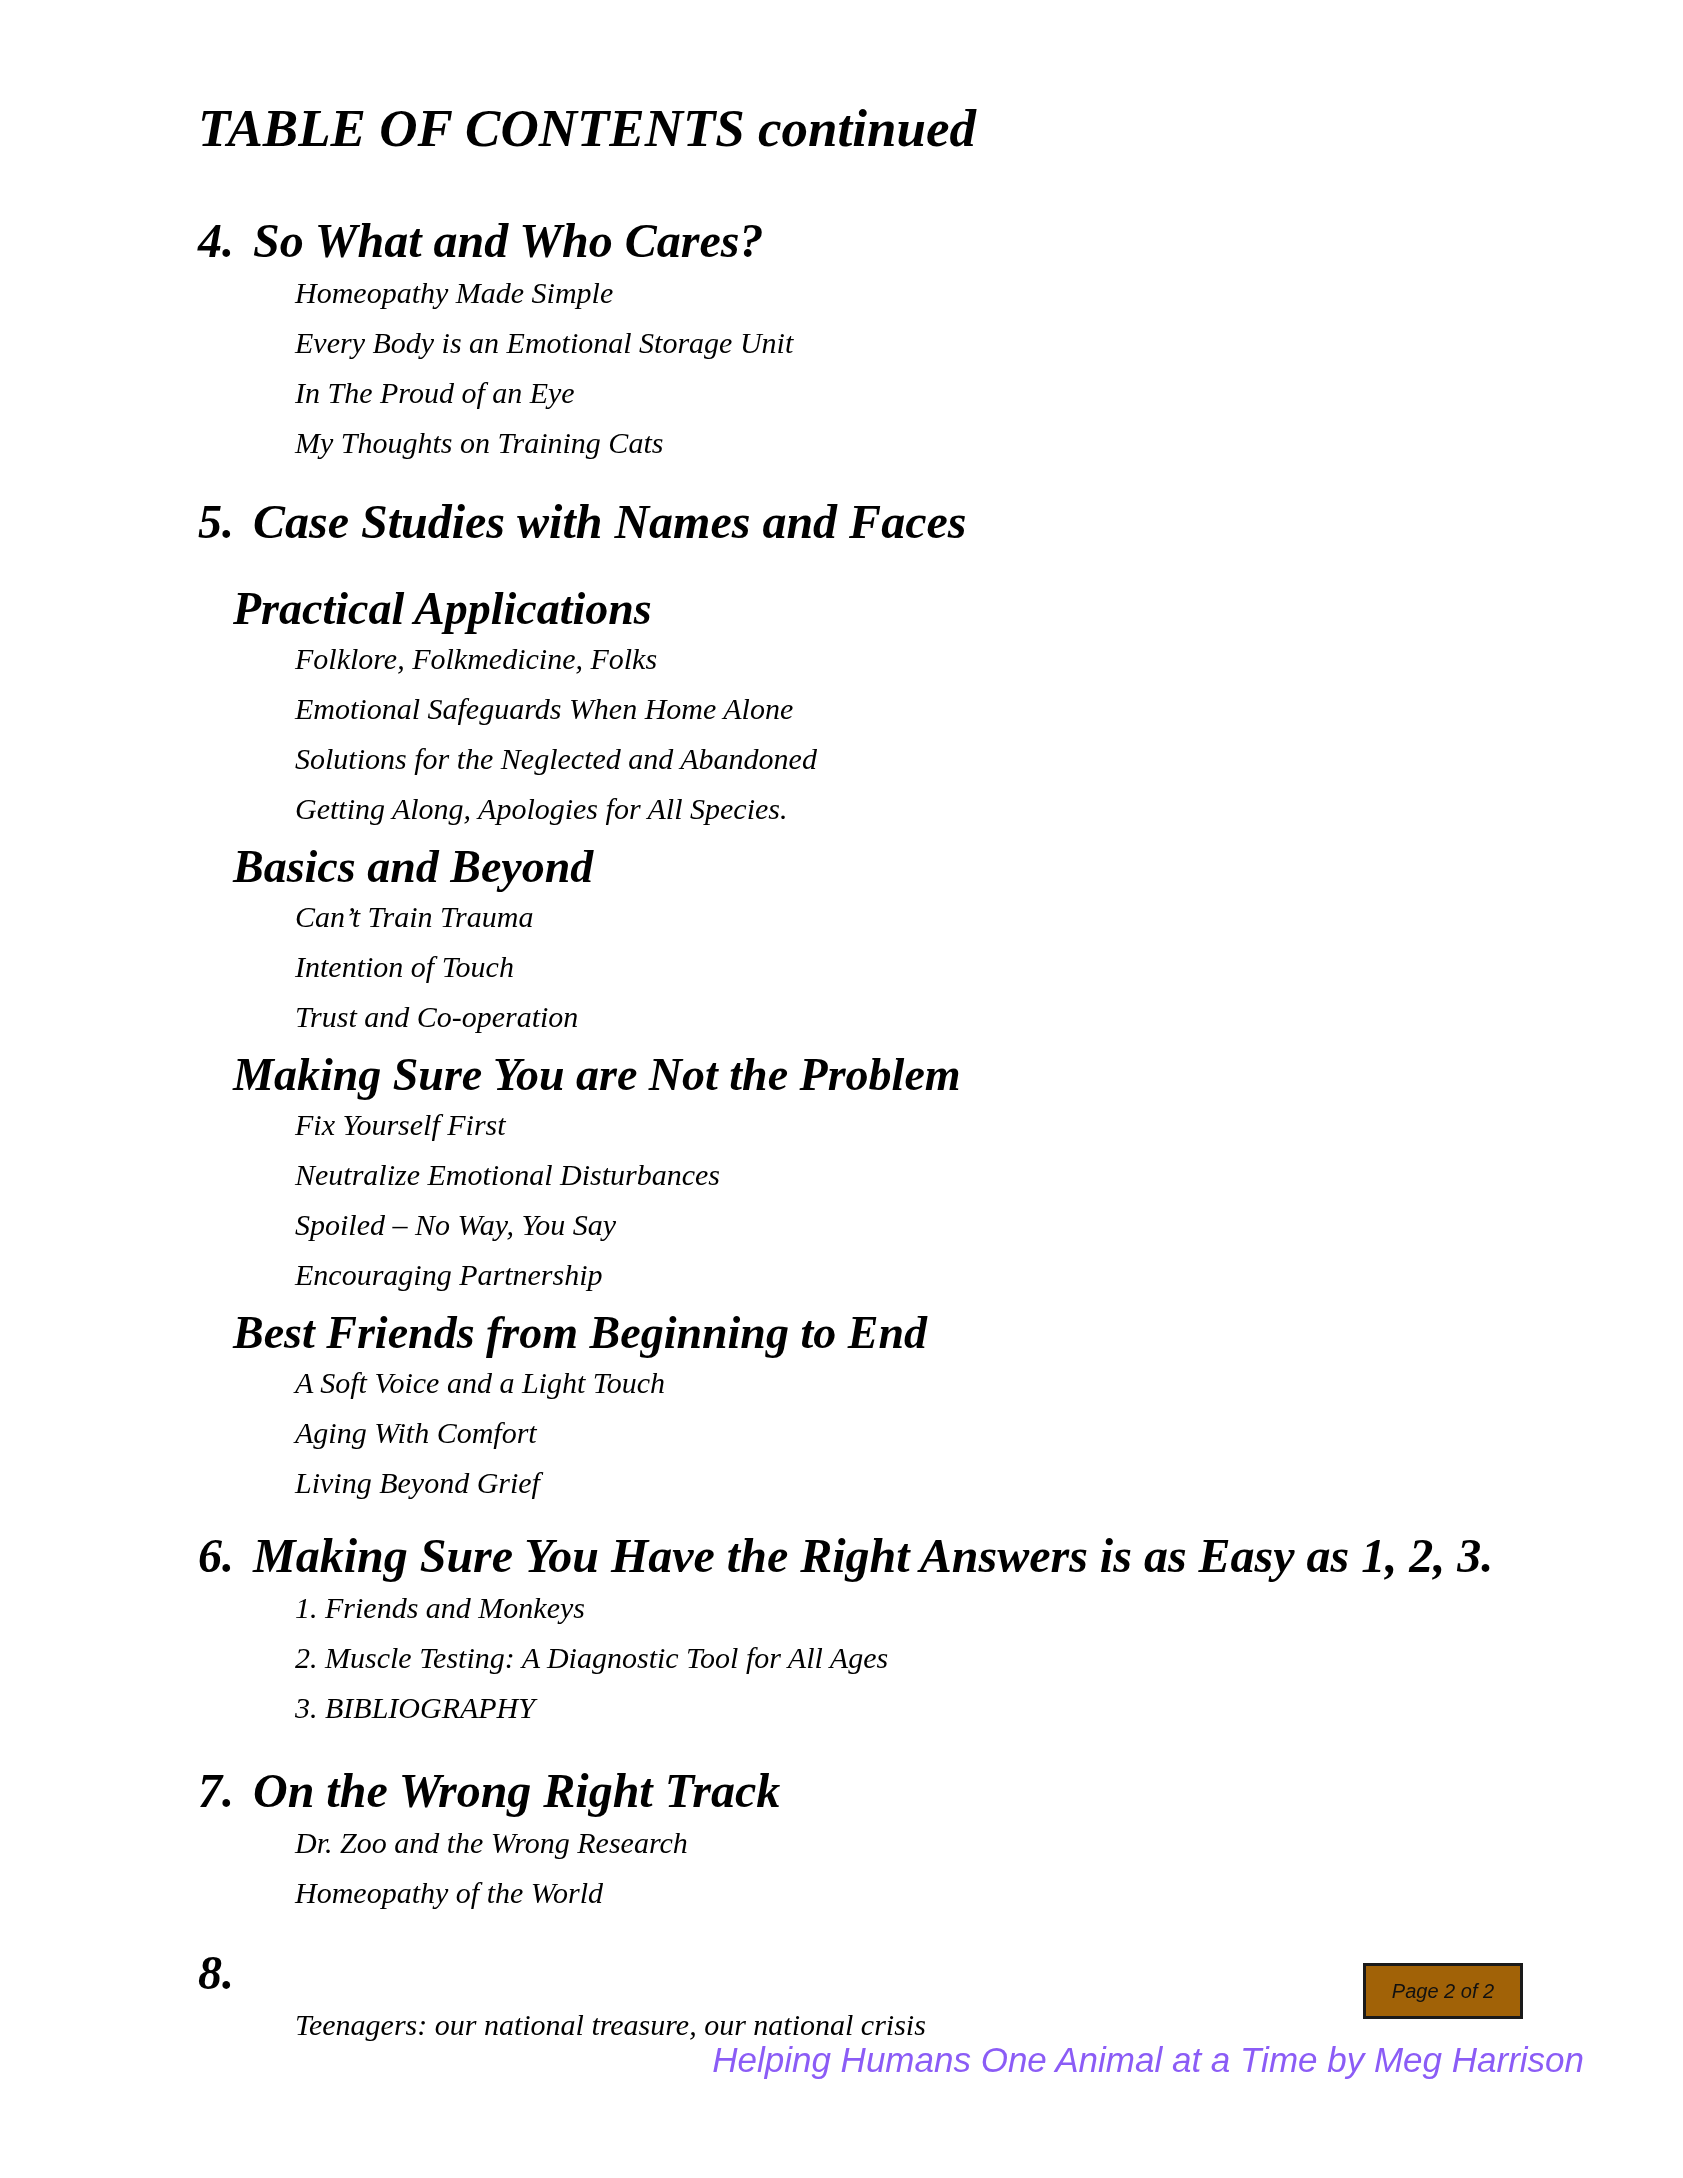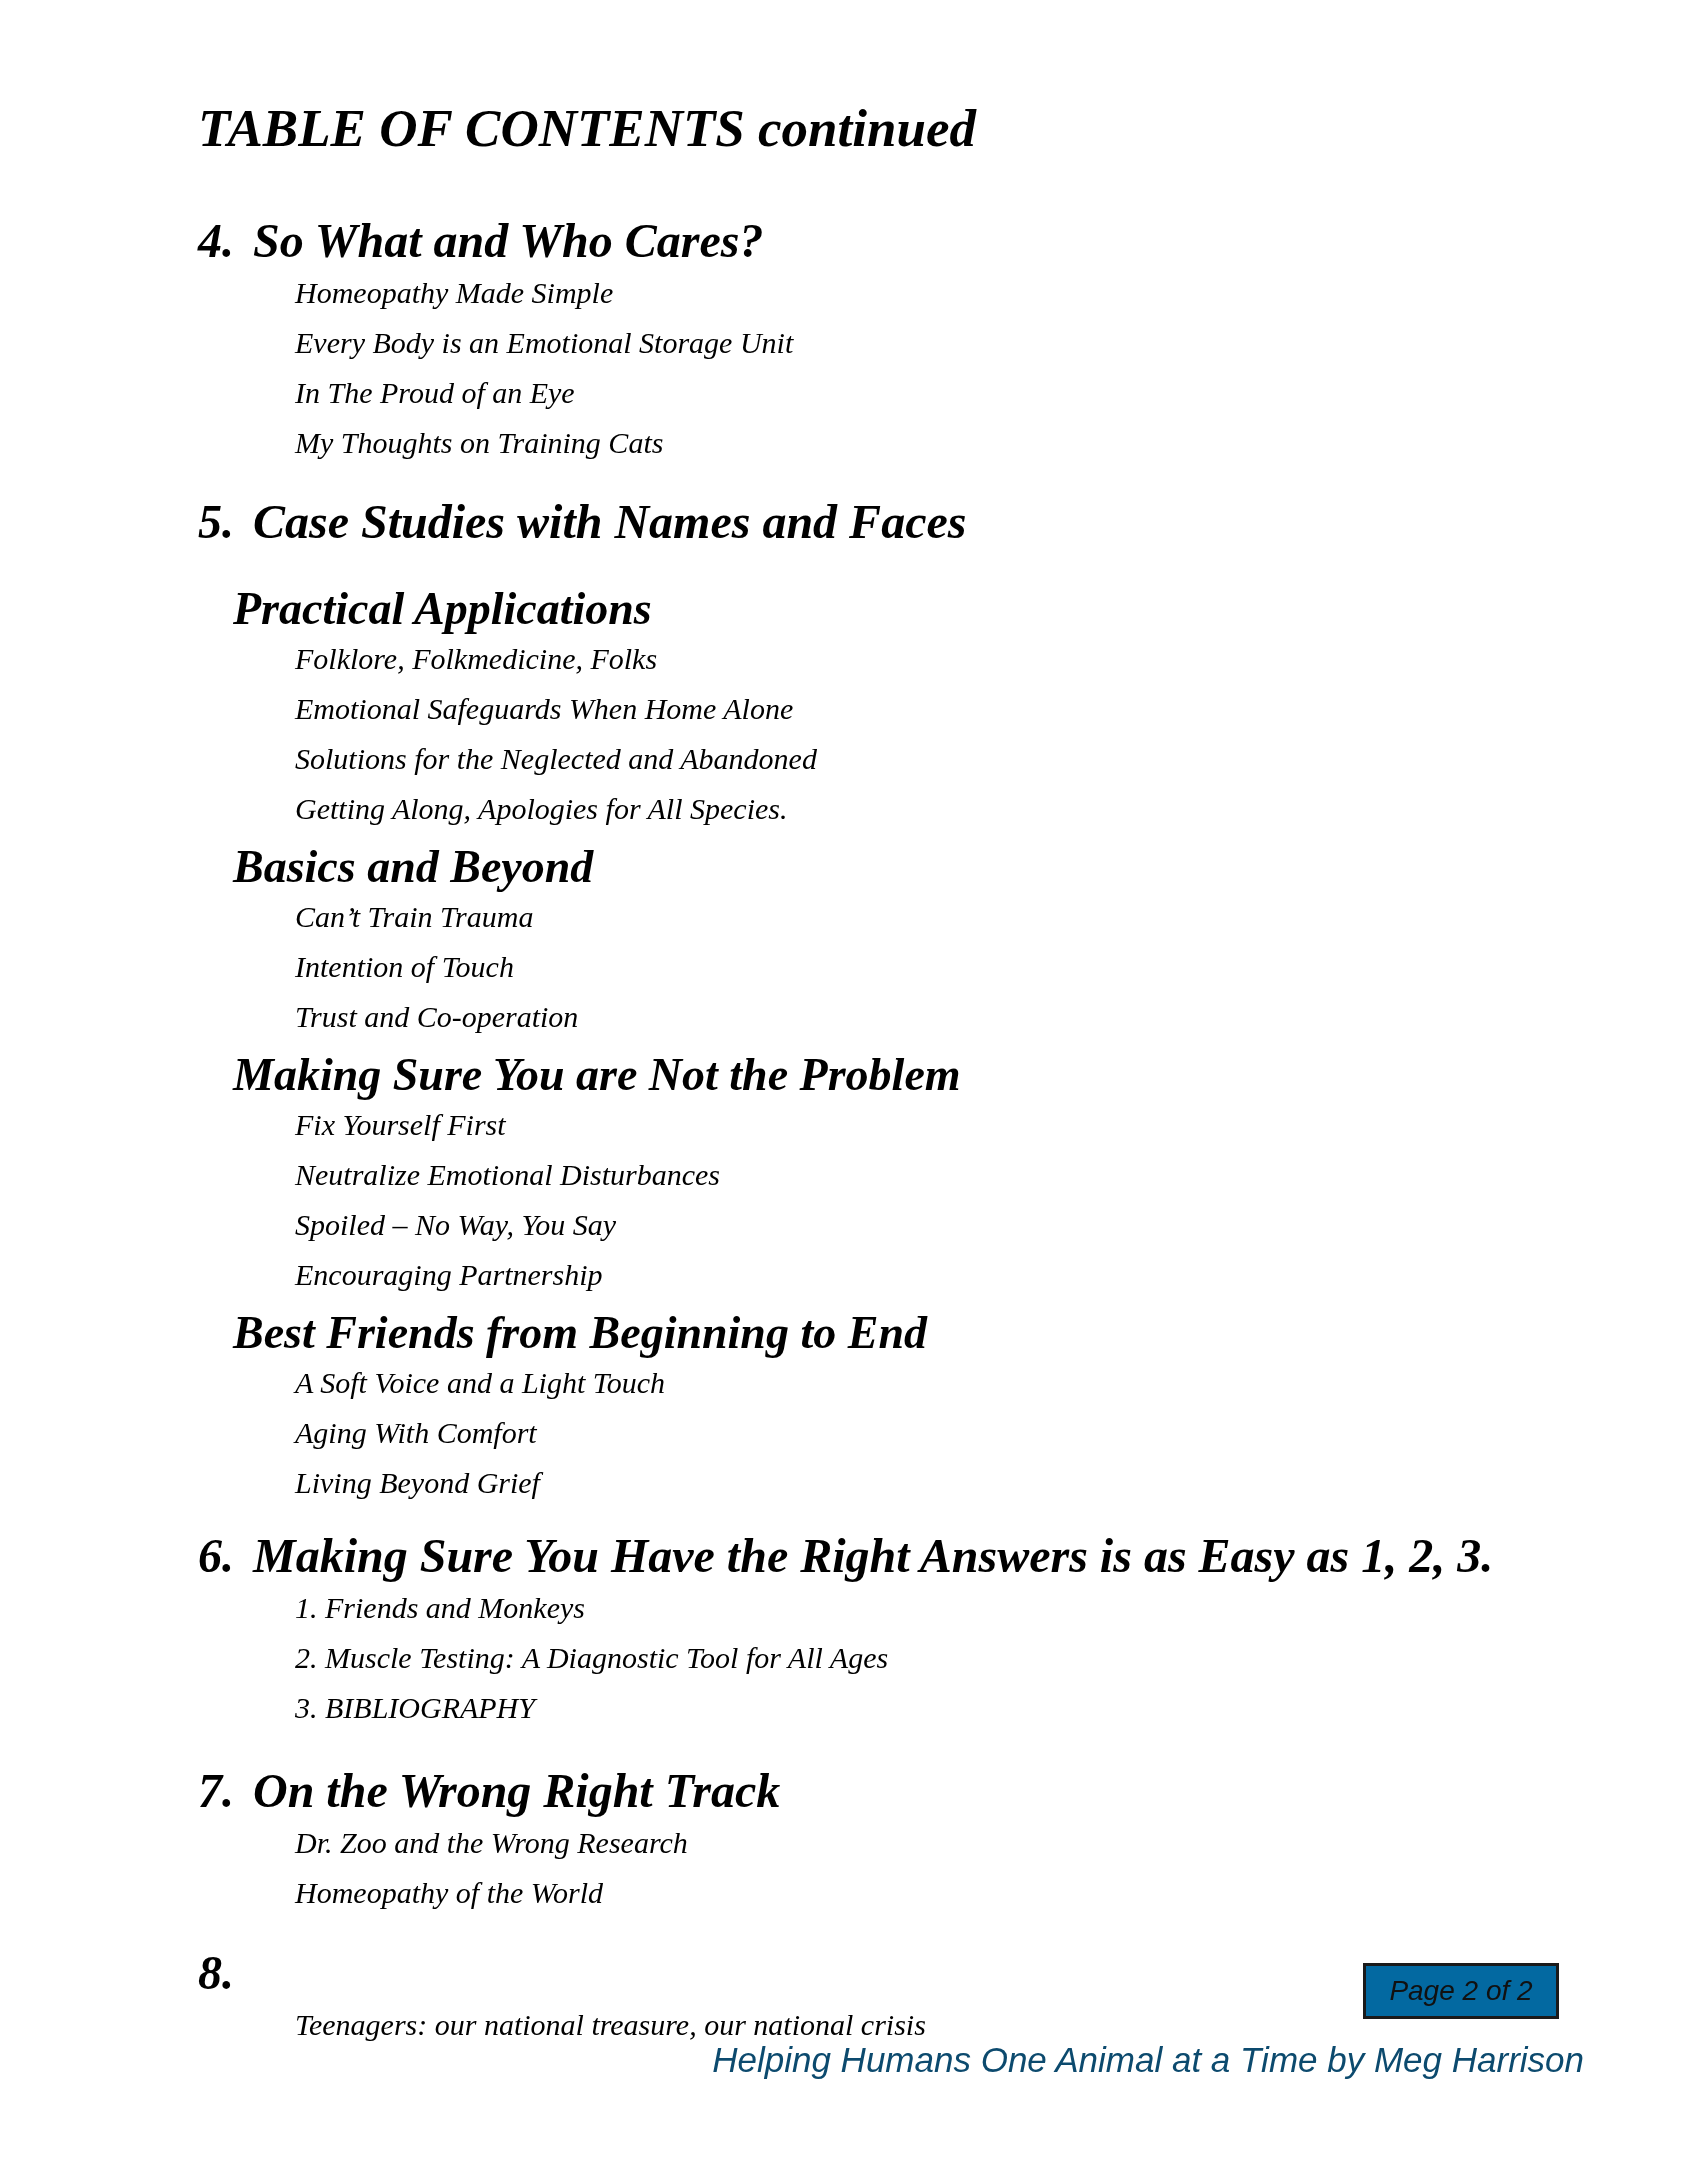--- a/index.html
+++ b/index.html
@@ -36,26 +36,26 @@
     font-weight:700;font-size:46px;line-height:50px;
     padding-left:35px;
   }
   .sec-4{margin-top:57px;}
   .sec-5{margin-top:28px;}
   .sec-6{margin-top:22px;}
   .sec-7{margin-top:32px;}
   .sec-8{margin-top:29px;}
   .page-badge{
     position:absolute;left:1363px;top:1963px;
-    width:196px;height:56px;box-sizing:border-box;
+    width:160px;height:56px;box-sizing:border-box;
     border:3px solid #1a1a1a;
     display:flex;align-items:center;justify-content:center;
     font-family:"Liberation Sans","DejaVu Sans",sans-serif;
-    font-size:28px;color:#111111;
-    background:#0369a1;
+    font-size:20px;color:#111111;
+    background:#a16207;
   }
   .credit{
     position:absolute;top:2041px;right:99px;
     font-family:"Liberation Sans","DejaVu Sans",sans-serif;
     font-size:35px;line-height:38px;
     white-space:nowrap;
   }
 </style>
 </head>
 <body>
@@ -149,15 +149,15 @@
         <div class="toc-item">Teenagers: our national treasure, our national crisis</div>
       </div>
     </section>
 
   </div>
 
   <div class="page-badge">
     <span>Page 2 of 2</span>
   </div>
 
-  <div class="credit" style="color: #0c4a6e;">Helping Humans One Animal at a Time by Meg Harrison</div>
+  <div class="credit" style="color: #8b5cf6;">Helping Humans One Animal at a Time by Meg Harrison</div>
 </div>
 
 
 </body></html>

